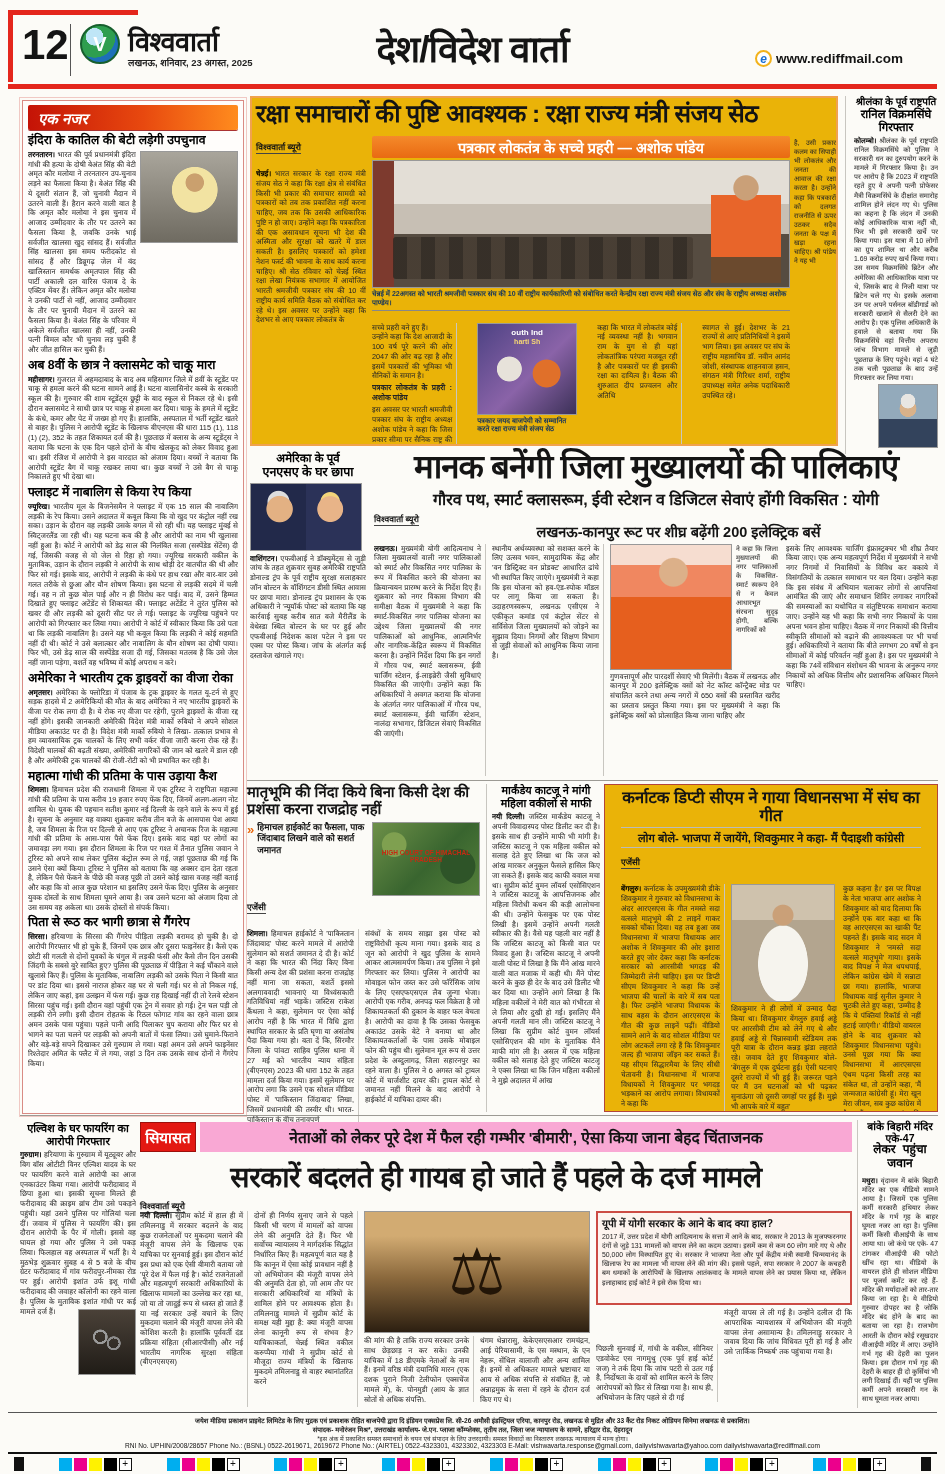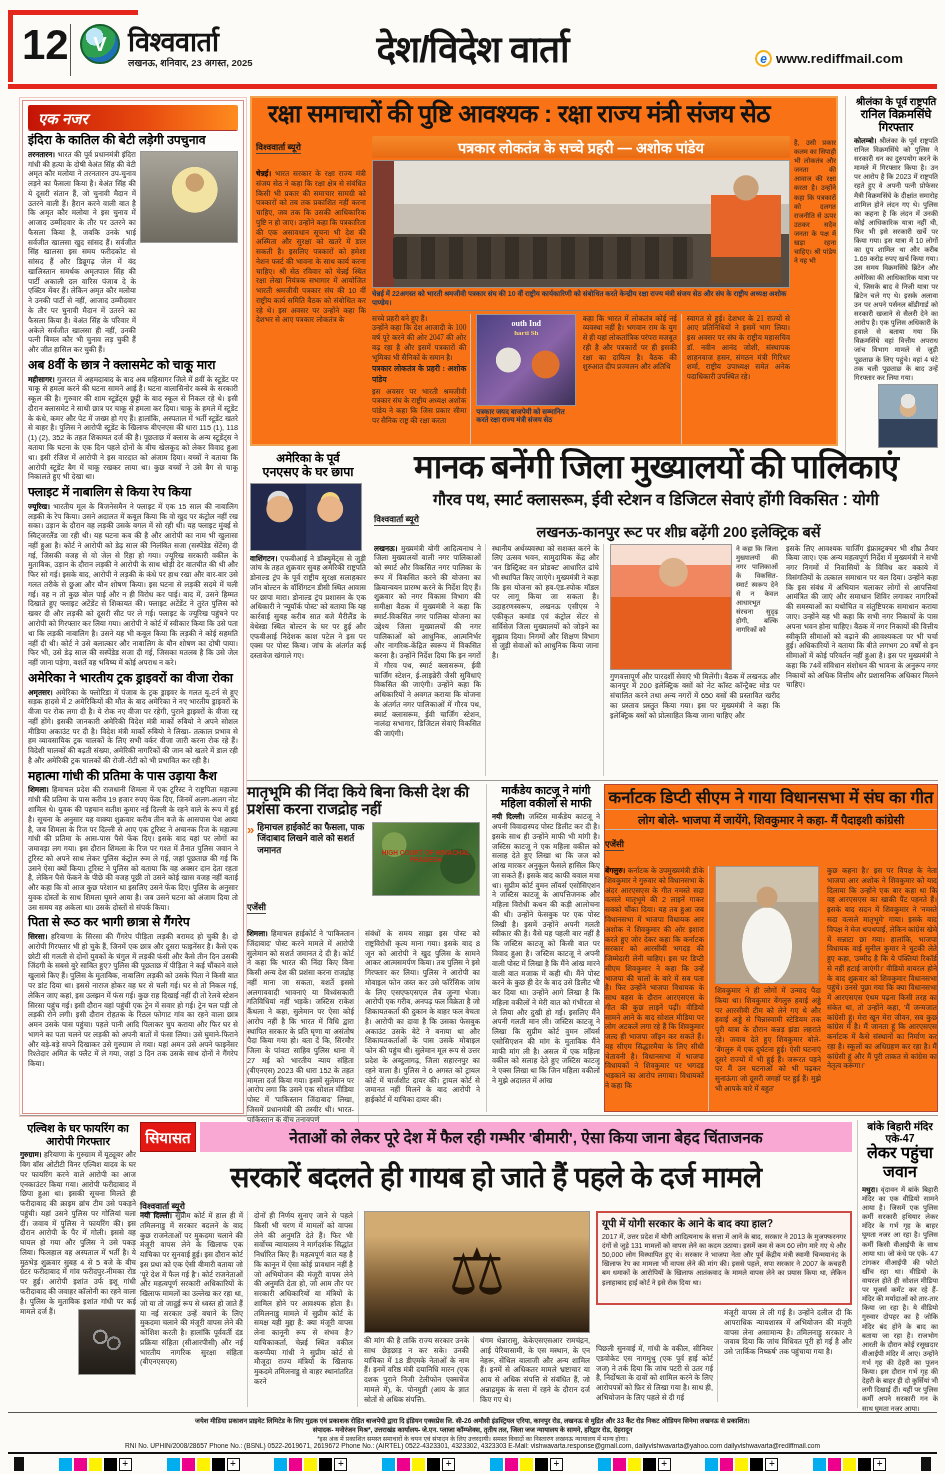--- a/index.html
+++ b/index.html
@@ -18,34 +18,34 @@
 .redL{background:#e4261c;}
 .masthead{font-weight:800;font-size:27px;letter-spacing:-.5px;}
 .section-title{font-weight:800;font-size:37px;letter-spacing:-1px;}
 .logo-globe{width:40px;height:40px;border-radius:50%;background:radial-gradient(circle at 35% 30%,#bfe6f7 0 25%,#2e9e4f 26% 60%,#1d6fb8 61% 100%);border:2px solid #175f2e;color:#fff;font-weight:800;font-size:20px;display:flex;align-items:center;justify-content:center;}
 .eicon{display:inline-flex;width:17px;height:17px;border-radius:50%;border:2px solid #f2b21b;color:#1a6fd4;font-weight:800;font-style:italic;font-size:12px;align-items:center;justify-content:center;background:#fff;}
 
 .ek-box{border:1px solid #d98b84;outline:1px solid #f0c9c4;outline-offset:2px;background:#fffdfb;padding:4px 5px;overflow:hidden;}
 .ek-bar{height:25px;background:linear-gradient(90deg,#c41306,#e8490f 55%,#ff8c1e);color:#fff;font-weight:800;font-size:15px;font-style:italic;display:flex;align-items:center;padding-left:10px;border-radius:2px;margin-bottom:3px;box-shadow:0 1px 0 #a33;}
 .story-title{font-weight:800;font-size:12.3px;line-height:1.12;margin:4px 0 2px;color:#000;}
 
-.def-box{border:2px solid #f0a24e;background:#f97316;padding:3px 16px;overflow:hidden;}
+.def-box{border:2px solid #f0a24e;background:#eab308;padding:3px 4px;overflow:hidden;}
 .def-head{font-weight:800;font-size:24.5px;line-height:1.05;letter-spacing:-.5px;}
 .banner{background:linear-gradient(180deg,#f58a2a,#e96a12);color:#fff;font-weight:800;font-size:14.5px;display:flex;align-items:center;justify-content:center;border-radius:2px;}
 .subhead-inline{font-weight:800;font-size:7.6px;margin:2px 0;}
 
 .yogi-head{font-weight:800;font-size:33px;letter-spacing:-1px;text-align:center;line-height:1.05;}
 .yogi-sub{font-weight:800;font-size:16px;text-align:center;}
 .yogi-sub2{font-weight:800;font-size:14.5px;text-align:center;}
 
 .mat-head{font-weight:800;font-size:14.8px;line-height:1.15;}
 .standfirst{font-weight:800;font-size:8.8px;line-height:1.3;}
 .chev{color:#e96a12;font-weight:800;font-size:13px;}
 
-.kar-box{border:1px solid #b2453a;padding:3px 0;overflow:hidden;background:#f97316;}
+.kar-box{border:1px solid #b2453a;padding:3px 16px;overflow:hidden;background:#eab308;}
 .kar-head{font-weight:800;font-size:16.5px;text-align:center;line-height:1.1;}
 .kar-sub{font-weight:800;font-size:11.3px;text-align:center;border-top:1px solid #bbb;border-bottom:1px solid #bbb;padding:2px 0;margin:3px 0;}
 
 .siy-label{background:#e31812;color:#fff;font-weight:800;font-size:15px;display:flex;align-items:center;justify-content:center;border:1px solid #9d0f0b;}
 .siy-strip{background:#f9a8d4;font-weight:800;font-size:15.5px;display:flex;align-items:center;justify-content:center;}
 .siy-head{font-weight:800;font-size:28.5px;text-align:center;letter-spacing:-.5px;}
 .up-box{border:2px solid #cc4b44;background:#fdf4ef;padding:3px 4px;overflow:hidden;}
 .up-title{font-weight:800;font-size:10.3px;margin-bottom:2px;}
 
 .sm-head{font-weight:800;text-align:center;line-height:1.15;color:#000;}
@@ -128,21 +128,21 @@
       <span class="byline">विश्ववार्ता ब्यूरो</span>
       <div class="bt" style="height:282px;"><span class="dl">चेन्नई।</span> <span>भारत सरकार के रक्षा राज्य मंत्री संजय सेठ ने कहा कि रक्षा क्षेत्र से संबंधित किसी भी प्रकार की समाचार सामग्री को पत्रकारों को तब तक प्रकाशित नहीं करना चाहिए, जब तक कि उसकी आधिकारिक पुष्टि न हो जाए। उन्होंने कहा कि पत्रकारिता की एक असावधान सूचना भी देश की अस्मिता और सुरक्षा को खतरे में डाल सकती है। इसलिए पत्रकारों को हमेशा नेशन फर्स्ट की भावना के साथ कार्य करना चाहिए। श्री सेठ रविवार को चेन्नई स्थित रक्षा लेखा नियंत्रक सभागार में आयोजित भारती श्रमजीवी पत्रकार संघ की 10 वीं राष्ट्रीय कार्य समिति बैठक को संबोधित कर रहे थे। इस अवसर पर उन्होंने कहा कि देशभर से आए पत्रकार लोकतंत्र के</span></div>
     </div>
     <div class="abs" style="left:120px;top:38px;width:418px;">
       <div class="banner" style="height:22px;">पत्रकार लोकतंत्र के सच्चे प्रहरी — अशोक पांडेय</div>
       <div class="photo ph-hall" style="width:418px;height:128px;margin-top:2px;">
         <div class="abs" style="right:8px;top:6px;width:70px;height:116px;background:radial-gradient(circle at 50% 18%,#caa078 0 12%,rgba(0,0,0,0) 13%),linear-gradient(180deg,rgba(0,0,0,0) 0 24%,#e8652a 24% 78%,#6b4a2e 78% 100%);"></div>
         <div class="abs" style="left:20px;bottom:8px;width:300px;height:42px;background:repeating-linear-gradient(90deg,#2c2620 0 14px,#443a30 14px 28px);opacity:.75;border-radius:3px;"></div>
       </div>
       <div class="cap" style="margin-top:2px;border-bottom:1px solid #888;padding-bottom:2px;">चेन्नई में 22अगस्त को भारती श्रमजीवी पत्रकार संघ की 10 वीं राष्ट्रीय कार्यकारिणी को संबोधित करते केन्द्रीय रक्षा राज्य मंत्री संजय सेठ और संघ के राष्ट्रीय अध्यक्ष अशोक पाण्डेय।</div>
-      <div style="display:flex;gap:5px;margin-top:3px;height:136px;font-family:Liberation Serif, serif;">
+      <div style="display:flex;gap:20px;margin-top:12px;height:136px;">
         <div class="bt rule-r" style="width:100px;padding-right:4px;">
           <span>सच्चे प्रहरी बने हुए हैं।</span>
           <div>उन्होंने कहा कि देश आजादी के 100 वर्ष पूरे करने की ओर 2047 की ओर बढ़ रहा है और इसमें पत्रकारों की भूमिका भी सैनिकों के समान है।</div>
           <div class="subhead-inline">पत्रकार लोकतंत्र के प्रहरी : अशोक पांडेय</div>
           <div>इस अवसर पर भारती श्रमजीवी पत्रकार संघ के राष्ट्रीय अध्यक्ष अशोक पांडेय ने कहा कि जिस प्रकार सीमा पर सैनिक राष्ट्र की रक्षा करता</div>
         </div>
         <div style="width:102px;">
           <div class="photo ph-award" style="width:100px;height:92px;">
             <div class="ph-label" style="top:4px;color:#fff;font-size:8px;">outh Ind</div>
             <div class="ph-label" style="top:14px;color:#f7d774;font-size:7px;">harti Sh</div>
@@ -271,21 +271,21 @@
         <div style="display:flex;gap:6px;margin-top:3px;height:94px;">
           <div class="bt rule-r" style="width:122px;padding-right:4px;margin-top:36px;">पिछली सुनवाई में, गांधी के वकील, सीनियर एडवोकेट एस नागमुथु (एक पूर्व हाई कोर्ट जज) ने तर्क दिया कि जांच पटरी से उतर गई है, निर्दोषता के दावों को शामिल करने के लिए आरोपपत्रों को फ़िर से लिखा गया है। साथ ही, अभियोजन के लिए पहले से दी गई</div>
           <div class="bt" style="flex:1;">मंजूरी वापस ले ली गई है। उन्होंने दलील दी कि आपराधिक न्यायशास्त्र में अभियोजन की मंजूरी वापस लेना असामान्य है। तमिलनाडु सरकार ने जवाब दिया कि जांच विधिवत पूरी हो गई है और उसे 'तार्किक निष्कर्ष' तक पहुंचाया गया है।</div>
         </div>
       </div>
     </div>
   </div>
 
   <div class="abs" style="left:857px;top:1120px;width:81px;height:288px;border-left:1px solid #c8c6c0;padding-left:4px;">
     <div class="sm-head" style="font-size:10.5px;">बांके बिहारी मंदिर एके-47</div>
-    <div class="sm-head" style="font-size:16px;margin-bottom:4px;">लेकर पहुंचा जवान</div>
+    <div class="sm-head" style="font-size:12px;margin-bottom:4px;font-family:Liberation Mono, monospace;">लेकर पहुंचा जवान</div>
     <div class="bt2" style="height:256px;"><span class="dl">मथुरा।</span> <span>वृंदावन में बांके बिहारी मंदिर का एक वीडियो सामने आया है। जिसमें एक पुलिस कर्मी सरकारी हथियार लेकर मंदिर के गर्भ गृह के बाहर घूमता नजर आ रहा है। पुलिस कर्मी किसी वीआईपी के साथ आया था। जो कंधे पर एके- 47 टांगकर वीआईपी की फोटो खींच रहा था। वीडियो के वायरल होते ही सोशल मीडिया पर यूजर्स कमेंट कर रहे हैं- मंदिर की मर्यादाओं को तार-तार किया जा रहा है। ये वीडियो गुरुवार दोपहर का है जोकि मंदिर बंद होने के बाद का बताया जा रहा है। राजभोग आरती के दौरान कोई रसूखदार वीआईपी मंदिर में आए। उन्होंने गर्भ गृह की देहरी का पूजन किया। इस दौरान गर्भ गृह की देहरी के बाहर ही दो कुर्सियां भी लगी दिखाई दीं। यहीं पर पुलिस कर्मी अपने सरकारी गन के साथ घूमता नजर आया।</span></div>
   </div>
 
   <hr class="sep abs" style="left:8px;top:1412px;width:929px;border-top-color:#555;">
   <div class="abs" style="left:30px;top:1416px;width:885px;text-align:center;font-size:6.6px;font-weight:bold;color:#222;">जयेश मीडिया प्रकाशन प्राइवेट लिमिटेड के लिए मुद्रक एवं प्रकाशक रोहित बाजपेयी द्वारा दि इंडियन एक्सप्रेस लि. सी-26 अमौसी इंडस्ट्रियल एरिया, कानपुर रोड, लखनऊ से मुद्रित और 33 कैंट रोड निकट ओडियन सिनेमा लखनऊ से प्रकाशित।</div>
   <div class="abs" style="left:30px;top:1425px;width:885px;text-align:center;font-size:6.6px;font-weight:bold;color:#222;">संपादक- मनोरंजन मिश्र*, उत्तराखंड कार्यालय- जे.एन. प्लाजा कॉम्प्लेक्स, तृतीय तल, जिला जज न्यायालय के सामने, हरिद्वार रोड, देहरादून</div>
   <div class="abs" style="left:30px;top:1434px;width:885px;text-align:center;font-size:6.3px;color:#333;">*इस अंक में प्रकाशित समस्त समाचारों के चयन एवं संपादन के लिए उत्तरदायी। समस्त विवादों का निस्तारण लखनऊ न्यायालय में मान्य होगा।</div>
   <div class="abs" style="left:10px;top:1442px;width:925px;text-align:center;font-size:6.6px;color:#111;">RNI No. UPHIN/2008/28657  Phone No.:  (BSNL) 0522-2619671, 2619672  Phone No.: (AIRTEL) 0522-4323301, 4323302, 4323303  E-Mail: vishwavarta.response@gmail.com,  dailyvishwavarta@yahoo.com  dailyvishwavarta@rediffmail.com</div>
   <hr class="sep abs" style="left:8px;top:1452px;width:929px;border-top:2px solid #111;">
   <div class="abs" style="left:14px;top:1457px;width:917px;display:flex;justify-content:space-between;align-items:center;">

